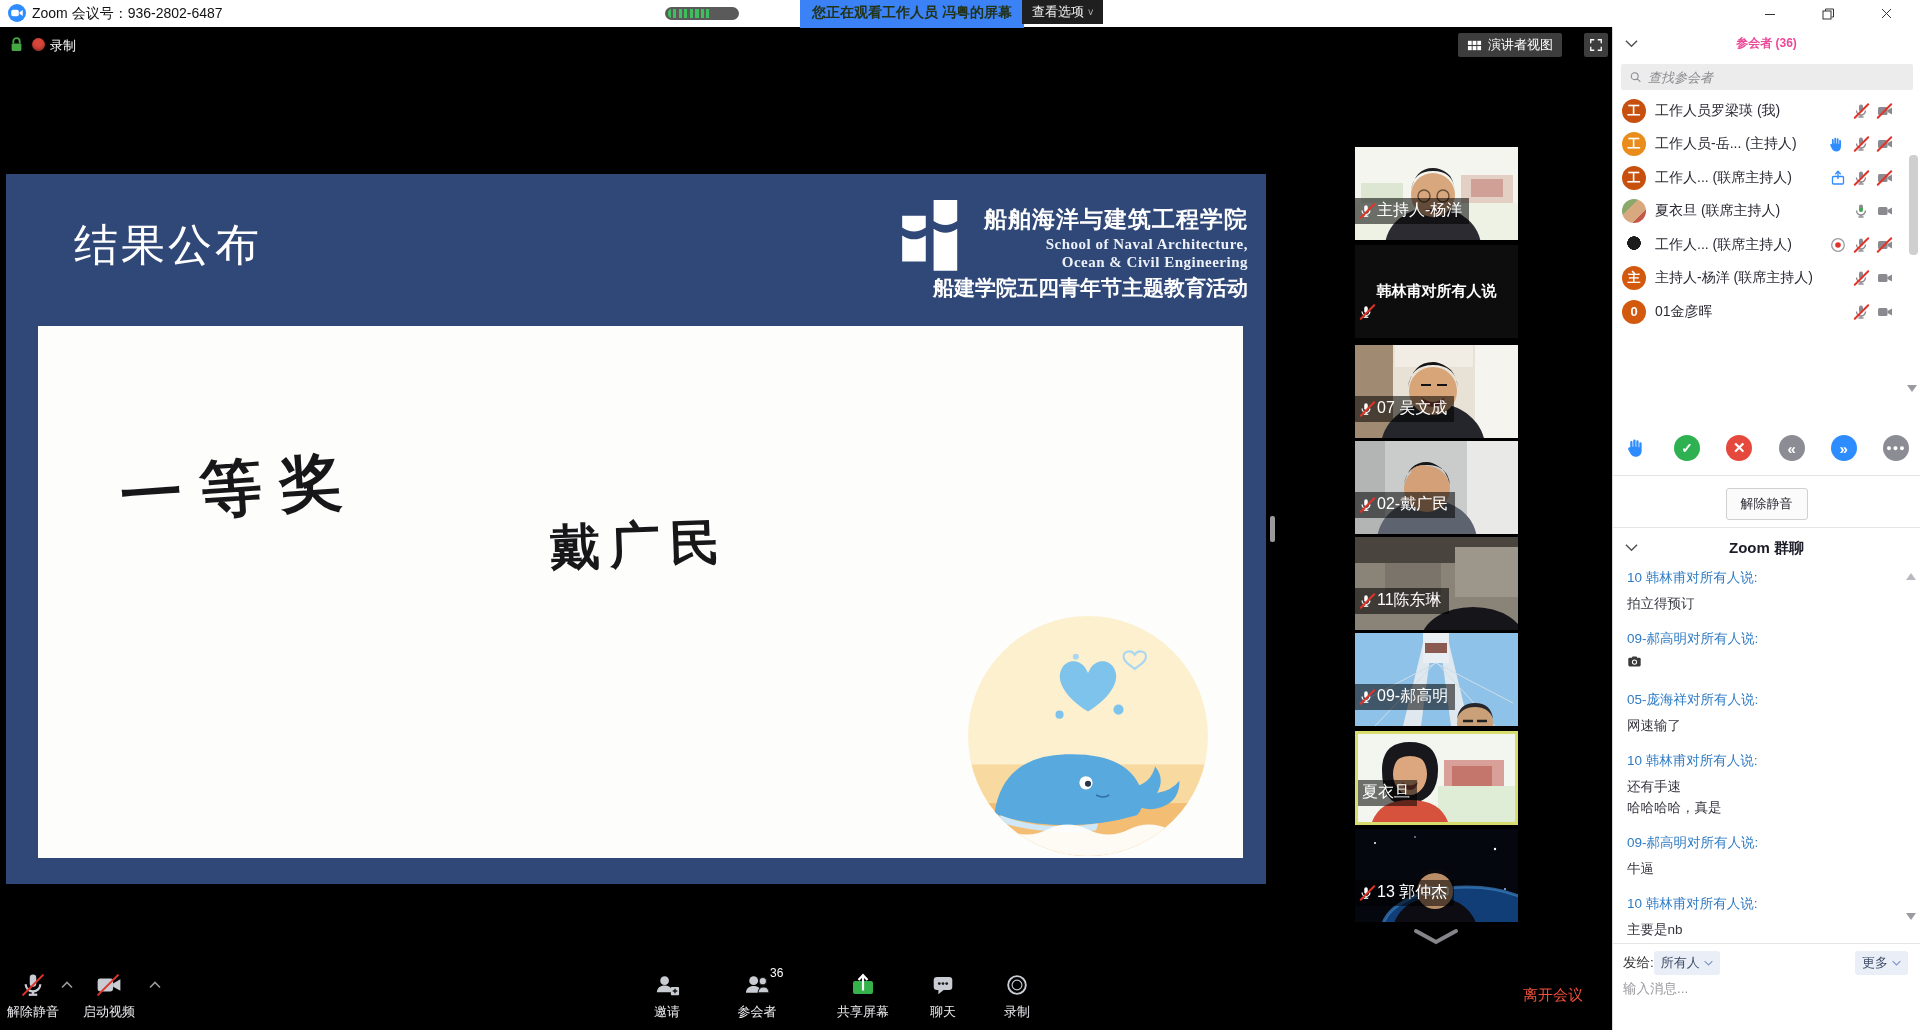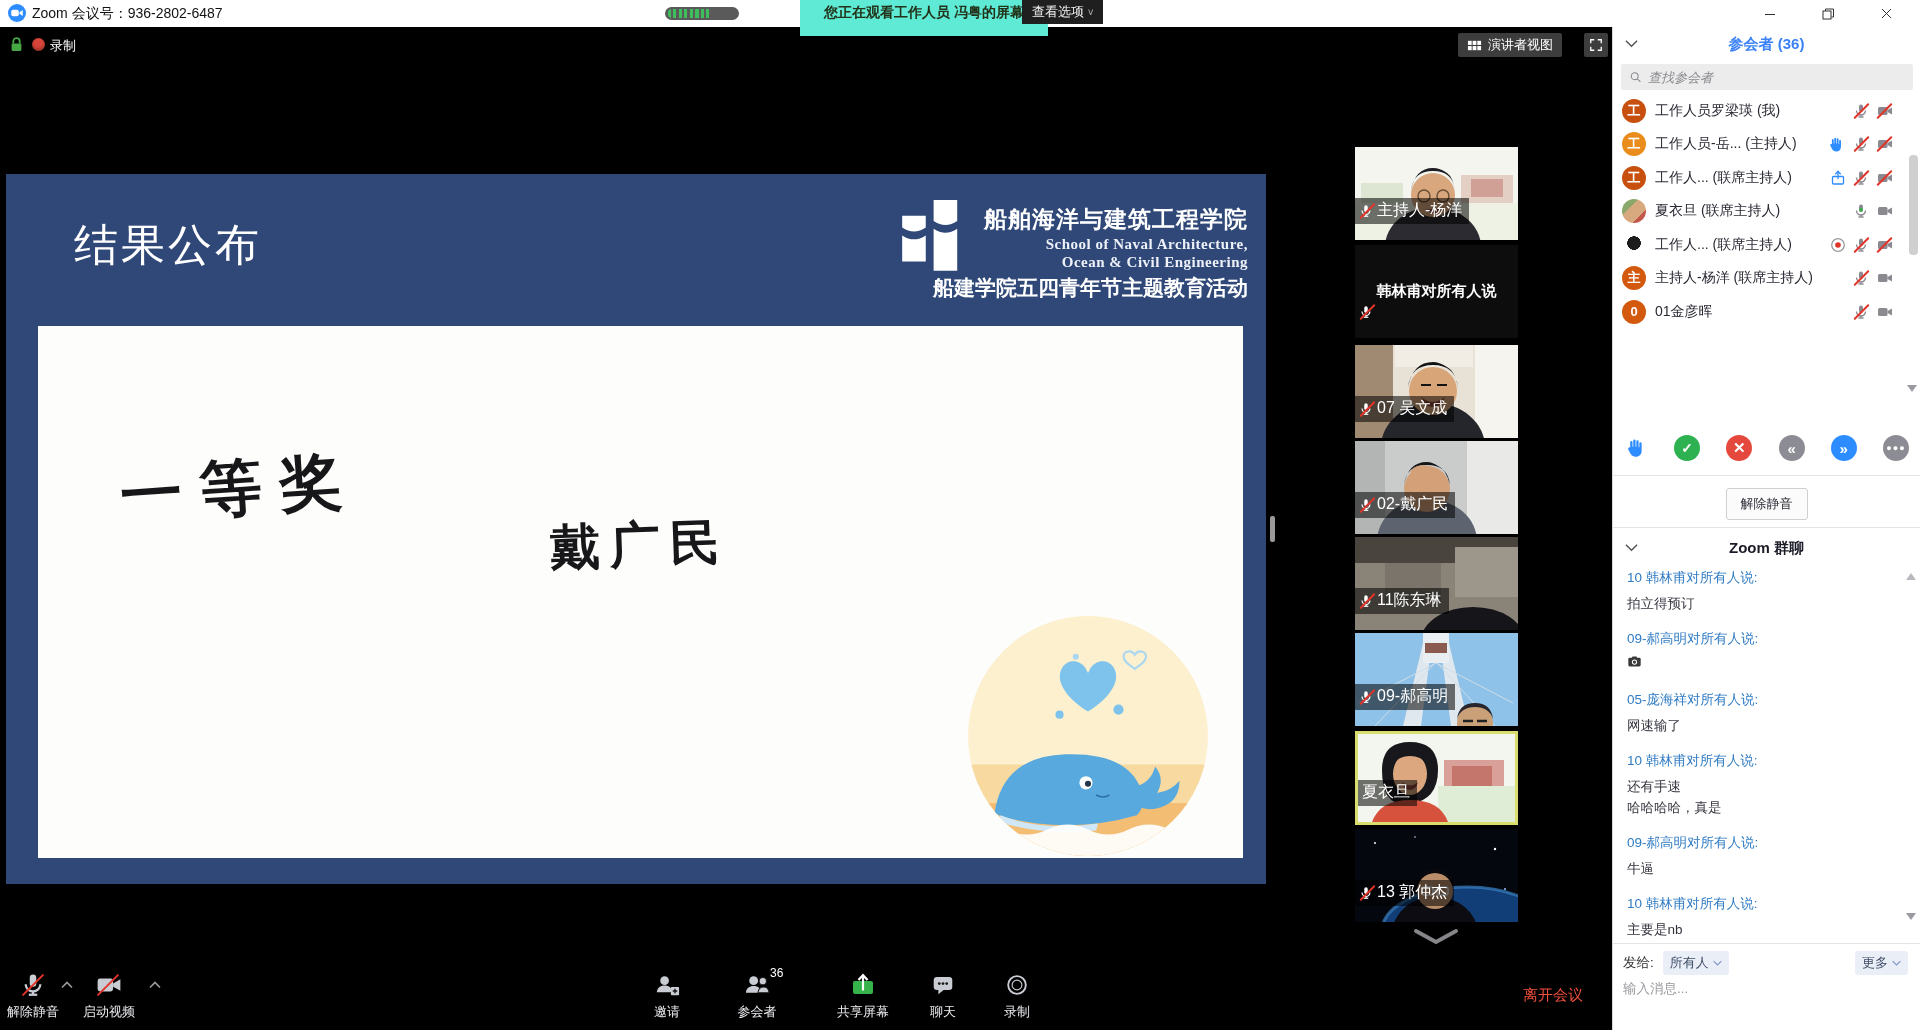--- a/index.html
+++ b/index.html
@@ -7,22 +7,22 @@
   body { font-family:"Liberation Sans", sans-serif; }
   #app { position:relative; width:1920px; height:1030px; background:#000; overflow:hidden; }
   .abs { position:absolute; }
 
   
   .titlebar { position:absolute; left:0; top:0; width:1920px; height:27px; background:#ffffff; z-index:30; }
   .tb-meeting { position:absolute; left:32px; top:0; height:27px; line-height:27px; font-size:14px; color:#111; }
   .audiometer { position:absolute; left:665px; top:7px; width:74px; height:13px; background:#5a5a5a; border-radius:7px; overflow:hidden; }
   .audiometer .lvl { position:absolute; left:3px; top:2px; bottom:2px; width:44px;
     background:repeating-linear-gradient(90deg,#3fbf5c 0 3px,#5a5a5a 3px 5.5px); border-radius:4px; }
-  .banner { position:absolute; left:800px; top:0; height:36px; line-height:24px; padding:0 24px;
-    background:#5eead4; color:#22331a; font-size:14px; font-weight:bold; }
+  .banner { position:absolute; left:800px; top:0; height:28px; line-height:24px; padding:0 12px;
+    background:#3b82f6; color:#22331a; font-size:14px; font-weight:bold; }
   .viewopts { position:absolute; left:1022px; top:0; height:24px; line-height:24px; padding:0 10px;
     background:#1f1f1f; color:#f0f0f0; font-size:13px; cursor:default; }
   .winbtn { position:absolute; top:0; width:40px; height:27px; display:flex; align-items:center; justify-content:center; }
 
   
   #main { position:absolute; left:0; top:27px; width:1772px; height:1003px; background:#000;padding-left:24px; }
   .rec-label { position:absolute; left:50px; top:10px; color:#fff; font-size:13px; }
   .speakerview { position:absolute; left:1458px; top:6px; height:24px; padding:0 9px; background:#3d3d3d; border-radius:2px;
     color:#fff; font-size:13px; display:flex; align-items:center; gap:6px; }
   .fsbtn { position:absolute; left:1584px; top:6px; width:24px; height:24px; background:#3d3d3d; border-radius:2px;
@@ -53,21 +53,21 @@
   .tb-item { position:absolute; top:944px; width:70px; display:flex; flex-direction:column; align-items:center; gap:4px;
     color:#ececf0; font-size:13px; }
   .tb-ico { position:relative; height:28px; display:flex; align-items:center; justify-content:center; }
   .badge36 { position:absolute; left:calc(50% + 13px); top:-5px; color:#fff; font-size:12px; }
   .caret { position:absolute; top:953px; width:14px; height:10px; }
   .leave { position:absolute; left:1523px; top:959px; font-size:15px; color:#f0503c; }
 
   
   #panel { position:absolute; left:1612px; top:27px; width:308px; height:1003px; background:#fff; border-left:1px solid #d8d8d8; }
   .p-header { position:absolute; left:0; top:0; width:100%; height:33px; }
-  .p-title { position:absolute; left:0; right:0; top:8px; text-align:center; font-size:15px; font-weight:bold; color:#3b82f6; }
+  .p-title { position:absolute; left:0; right:0; top:8px; text-align:center; font-size:12px; font-weight:bold; color:#ec4899; }
   .chev { position:absolute; left:12px; top:12px; }
   .search { position:absolute; left:8px; top:37px; width:292px; height:26px; background:#ececec; border-radius:2px;
     display:flex; align-items:center; gap:6px; padding:0 8px; }
   .search input { border:0; outline:0; background:transparent; font-size:13px; width:100%; color:#1d4ed8;
     font-family:"Liberation Sans", sans-serif;font-style:italic; }
   .search input::placeholder { color:#8a8a90; }
   .plist { position:absolute; left:0; top:67px; width:100%; }
   .prow { display:flex; align-items:center; gap:9px; height:33.5px; padding:0 26px 0 9px; font-size:14px; color:#2a2a34; }
   .pav { width:24px; height:24px; border-radius:50%; color:#fff; font-size:13px; font-weight:bold;
     display:flex; align-items:center; justify-content:center; flex:none; }
@@ -724,21 +724,21 @@
         <div class="msg-line">主要是nb</div>
       </div>
     </div>
     <div class="tri up abs" style="right:4px;top:546px"></div>
     <div class="tri down abs" style="right:4px;top:886px"></div>
 
     <div class="divider" style="top:916px"></div>
 
     <div class="sendto">
       <span>发给:</span>
-      <span class="chip" style="margin-left:9px">
+      <span class="chip" style="">
         <span>所有人</span>
         <svg width="9" height="6" viewBox="0 0 14 9" style="color:#7b93c9">
             <use href="#s-chevdown"></use>
           </svg>
       </span>
       <span style="flex:1"></span>
       <span class="chip">
         <span>更多</span>
         <svg width="9" height="6" viewBox="0 0 14 9" style="color:#7b93c9">
             <use href="#s-chevdown"></use>

